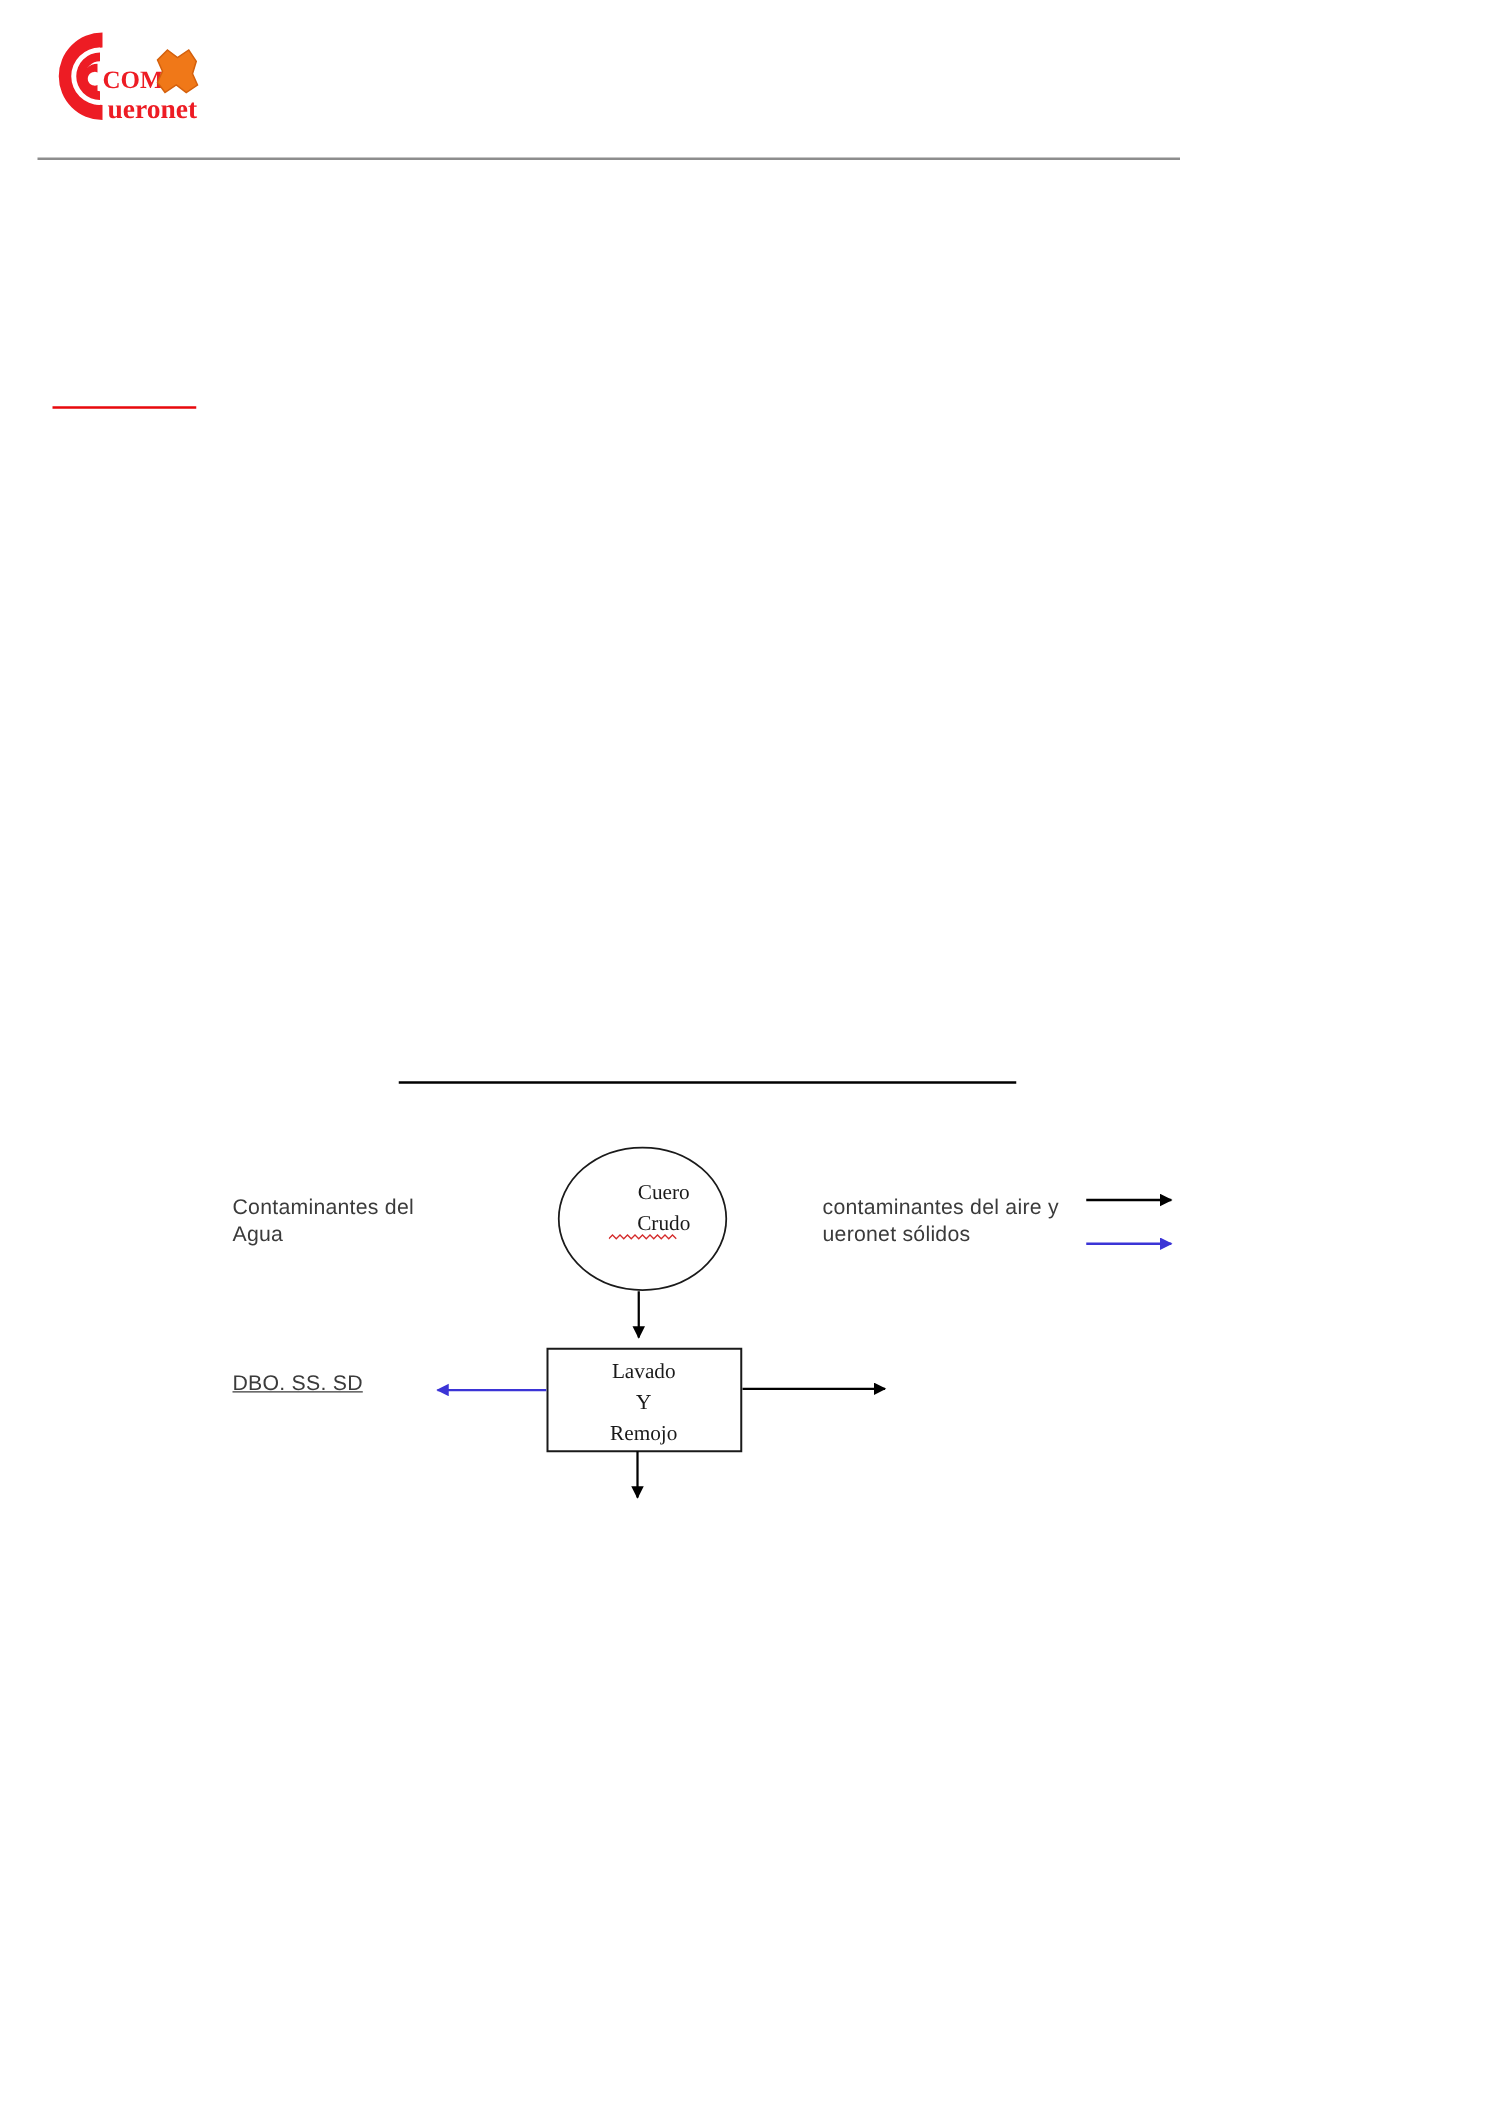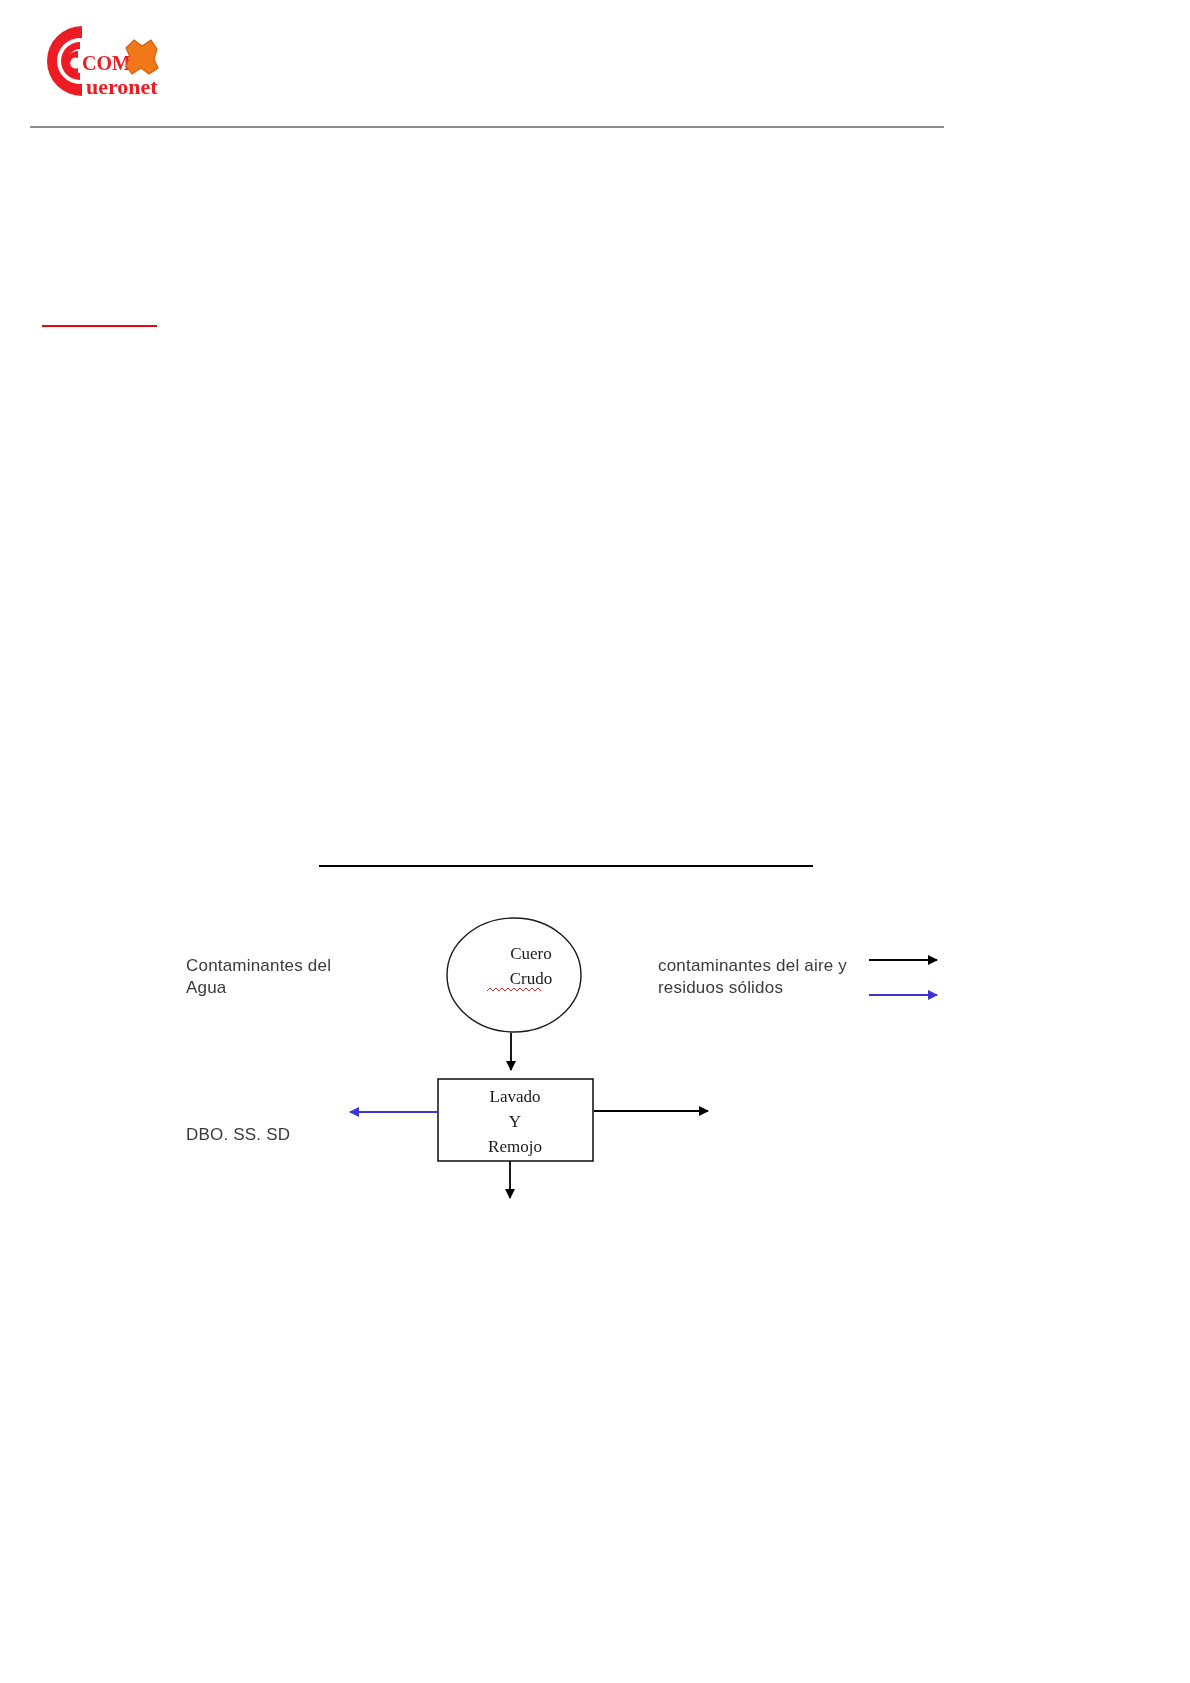--- a/index.html
+++ b/index.html
@@ -63,21 +63,21 @@
     position: absolute;
     font-family: "Liberation Sans", sans-serif;
     font-size: 17px;
     line-height: 22px;
     color: #3b3b3b;
     white-space: pre-line;
     letter-spacing: 0.2px;
   }
   .label-contaminantes-agua { left: 186px; top: 955px; width: 230px; }
   .label-aire-residuos      { left: 658px; top: 955px; width: 250px; }
-  .label-dbo                { left: 186px; top: 1124px; width: 180px; }
+  .label-dbo                { left: 186px; top: 1096px; width: 180px; text-decoration: underline; }
   .label-materiales         { left: 727px; top: 1094px; width: 260px; }
 
   .node-text {
     position: absolute;
     font-family: "Liberation Serif", serif;
     font-size: 17px;
     line-height: 25px;
     color: #1a1a1a;
     text-align: center;
     white-space: pre-line;
@@ -159,19 +159,19 @@
 Crudo</div>
 
     <div class="node-text node-lavado">Lavado
 Y
 Remojo</div>
 
     <div class="dg-label label-contaminantes-agua">Contaminantes del
 Agua</div>
 
     <div class="dg-label label-aire-residuos">contaminantes del aire y
-residuos sólidos</div>
+ueronet sólidos</div>
 
     <div class="dg-label label-dbo">DBO. SS. SD</div>
 
   </div>
 
 </div>
 
 </body></html>

